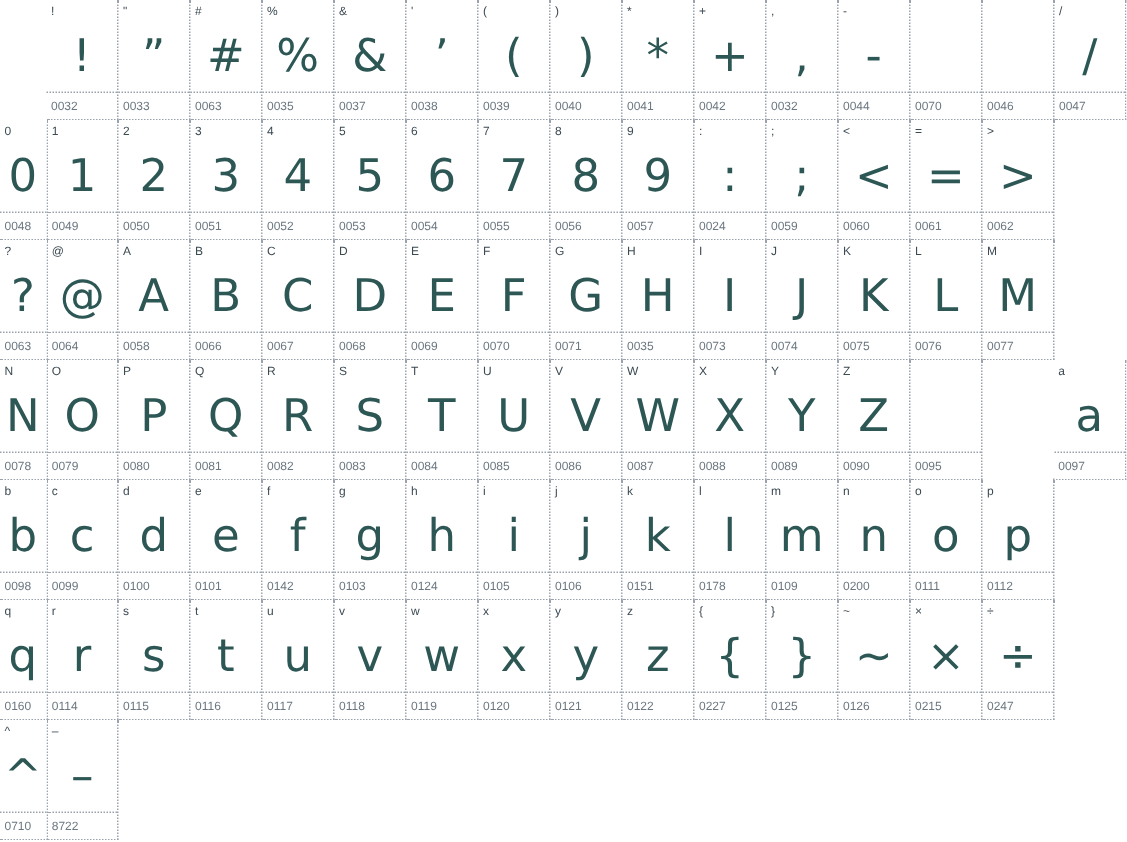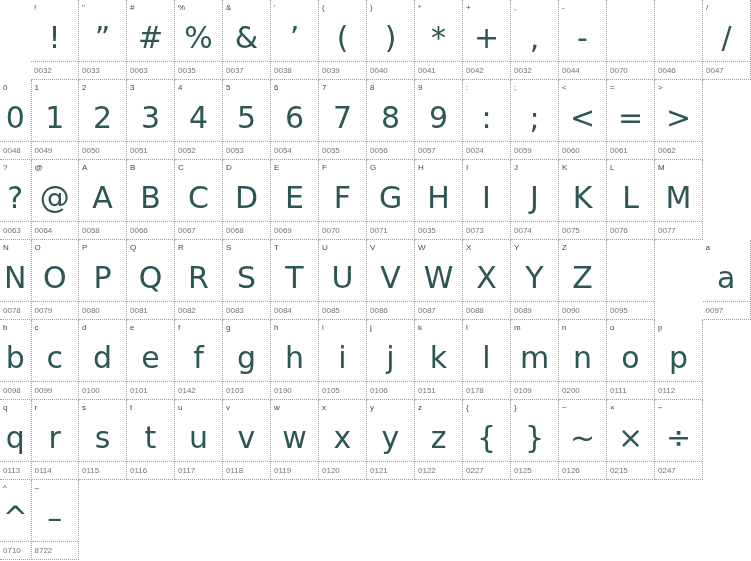--- a/index.html
+++ b/index.html
@@ -482,21 +482,21 @@
         <td class="cell">
           <div class="cell-top">g</div>
           <div class="cell-glyph">g</div>
           <div class="cell-sep"></div>
           <div class="cell-code">0103</div>
         </td>
         <td class="cell">
           <div class="cell-top">h</div>
           <div class="cell-glyph">h</div>
           <div class="cell-sep"></div>
-          <div class="cell-code">0190</div>
+          <div class="cell-code">0124</div>
         </td>
         <td class="cell">
           <div class="cell-top">i</div>
           <div class="cell-glyph">i</div>
           <div class="cell-sep"></div>
           <div class="cell-code">0105</div>
         </td>
         <td class="cell">
           <div class="cell-top">j</div>
           <div class="cell-glyph">j</div>
@@ -539,21 +539,21 @@
           <div class="cell-sep"></div>
           <div class="cell-code">0112</div>
         </td>
         <td class="empty"></td>
       </tr>
       <tr>
         <td class="cell">
           <div class="cell-top">q</div>
           <div class="cell-glyph">q</div>
           <div class="cell-sep"></div>
-          <div class="cell-code">0113</div>
+          <div class="cell-code">0160</div>
         </td>
         <td class="cell">
           <div class="cell-top">r</div>
           <div class="cell-glyph">r</div>
           <div class="cell-sep"></div>
           <div class="cell-code">0114</div>
         </td>
         <td class="cell">
           <div class="cell-top">s</div>
           <div class="cell-glyph">s</div>

